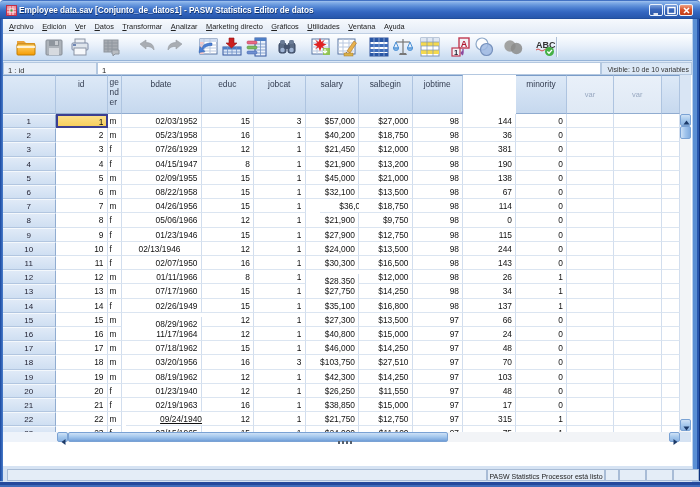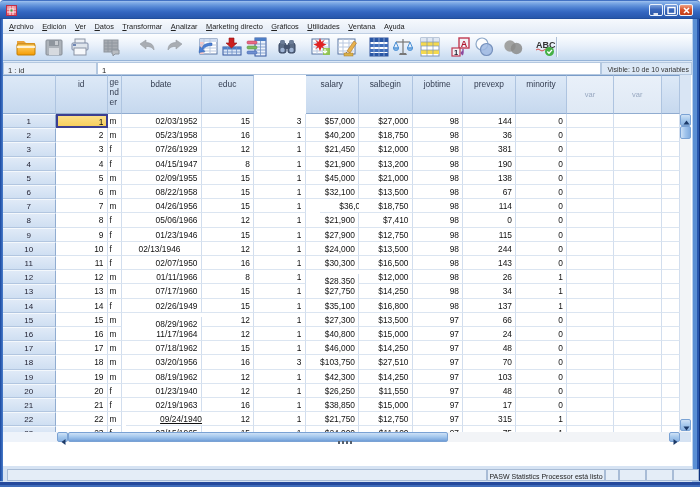--- a/index.html
+++ b/index.html
@@ -103,24 +103,24 @@
 </style></head>
 <body>
 <div id="win">
   <div id="gridclip">
       <div id="grid">
 <div class="hc" style="left:2.5px;top:75px;width:53.5px;height:39px;"></div>
 <div class="hc" style="left:56px;top:75px;width:51.5px;height:39px;">id</div>
 <div class="hc hg" style="left:107.5px;top:75px;width:14.0px;height:39px;">ge<br>nd<br>er</div>
 <div class="hc" style="left:121.5px;top:75px;width:80.0px;height:39px;">bdate</div>
 <div class="hc" style="left:201.5px;top:75px;width:52.5px;height:39px;">educ</div>
+<div class="hc" style="left:254px;top:75px;width:51.5px;height:39px;">jobcat</div>
 <div class="hc" style="left:359px;top:75px;width:53.5px;height:39px;">salbegin</div>
 <div class="hc" style="left:305.5px;top:75px;width:53.5px;height:39px;">salary</div>
 <div class="hc" style="left:412.5px;top:75px;width:50.5px;height:39px;">jobtime</div>
-<div class="hc" style="left:463px;top:75px;width:53px;height:39px;">prevexp</div>
 <div class="hc" style="left:516px;top:75px;width:51px;height:39px;">minority</div>
 <div class="hc hv" style="left:567px;top:75px;width:47px;height:39px;">var</div>
 <div class="hc hv" style="left:614px;top:75px;width:47.5px;height:39px;">var</div>
 <div class="hc" style="left:661.5px;top:75px;width:18.5px;height:39px;"></div>
 <div class="rh" style="left:2.5px;top:114.0px;width:53.5px;height:14.199999999999989px;">1</div>
 <div class="dc sel" style="left:56px;top:114.0px;width:51.5px;height:14.199999999999989px;">1</div>
 <div class="dc dl" style="left:107.5px;top:114.0px;width:14.0px;height:14.199999999999989px;">m</div>
 <div class="dc" style="left:121.5px;top:114.0px;width:80.0px;height:14.199999999999989px;">02/03/1952</div>
 <div class="dc" style="left:201.5px;top:114.0px;width:52.5px;height:14.199999999999989px;">15</div>
 <div class="dc" style="left:254px;top:114.0px;width:51.5px;height:14.199999999999989px;">3</div>
@@ -216,21 +216,21 @@
 <div class="dc" style="left:567px;top:199.2px;width:47px;height:14.199999999999989px;"></div>
 <div class="dc" style="left:614px;top:199.2px;width:47.5px;height:14.199999999999989px;"></div>
 <div class="dc" style="left:661.5px;top:199.2px;width:18.5px;height:14.199999999999989px;"></div>
 <div class="rh" style="left:2.5px;top:213.39999999999998px;width:53.5px;height:14.199999999999989px;">8</div>
 <div class="dc" style="left:56px;top:213.39999999999998px;width:51.5px;height:14.199999999999989px;">8</div>
 <div class="dc dl" style="left:107.5px;top:213.39999999999998px;width:14.0px;height:14.199999999999989px;">f</div>
 <div class="dc" style="left:121.5px;top:213.39999999999998px;width:80.0px;height:14.199999999999989px;">05/06/1966</div>
 <div class="dc" style="left:201.5px;top:213.39999999999998px;width:52.5px;height:14.199999999999989px;">12</div>
 <div class="dc" style="left:254px;top:213.39999999999998px;width:51.5px;height:14.199999999999989px;">1</div>
 <div class="dc" style="left:305.5px;top:213.39999999999998px;width:53.5px;height:14.199999999999989px;">$21,900</div>
-<div class="dc" style="left:359px;top:213.39999999999998px;width:53.5px;height:14.199999999999989px;">$7,410</div>
+<div class="dc" style="left:359px;top:213.39999999999998px;width:53.5px;height:14.199999999999989px;">$9,750</div>
 <div class="dc" style="left:412.5px;top:213.39999999999998px;width:50.5px;height:14.199999999999989px;">98</div>
 <div class="dc" style="left:463px;top:213.39999999999998px;width:53px;height:14.199999999999989px;">0</div>
 <div class="dc" style="left:516px;top:213.39999999999998px;width:51px;height:14.199999999999989px;">0</div>
 <div class="dc" style="left:567px;top:213.39999999999998px;width:47px;height:14.199999999999989px;"></div>
 <div class="dc" style="left:614px;top:213.39999999999998px;width:47.5px;height:14.199999999999989px;"></div>
 <div class="dc" style="left:661.5px;top:213.39999999999998px;width:18.5px;height:14.199999999999989px;"></div>
 <div class="rh" style="left:2.5px;top:227.6px;width:53.5px;height:14.199999999999989px;">9</div>
 <div class="dc" style="left:56px;top:227.6px;width:51.5px;height:14.199999999999989px;">9</div>
 <div class="dc dl" style="left:107.5px;top:227.6px;width:14.0px;height:14.199999999999989px;">f</div>
 <div class="dc" style="left:121.5px;top:227.6px;width:80.0px;height:14.199999999999989px;">01/23/1946</div>
@@ -445,20 +445,21 @@
 
   <div id="titlebar">
     <svg id="ticon" width="11" height="11" viewBox="0 0 11 11">
         <rect x="0" y="0" width="11" height="11" fill="#c03048"></rect>
         <rect x="1" y="1" width="9" height="9" fill="#e66a7a"></rect>
         <path d="M1 4 h9 M1 7 h9 M4 1 v9 M7 1 v9" stroke="#fff" stroke-width="0.9"></path>
         <rect x="4.5" y="4.5" width="2" height="2" fill="#3f9c40"></rect>
         <rect x="1.2" y="1.2" width="2.4" height="2.4" fill="#ef9aa6"></rect>
         <rect x="7.6" y="1.2" width="2.2" height="2.4" fill="#ef9aa6"></rect>
       </svg>
+    <div id="ttext">Employee data.sav [Conjunto_de_datos1] - PASW Statistics Editor de datos</div>
     <div class="wbtn" id="bmin">
         <svg width="14" height="12">
           <path d="M3.5 9 h4.5" stroke="#fff" stroke-width="1.7"></path>
         </svg>
       </div>
     <div class="wbtn" id="bmax">
         <svg width="14" height="12">
           <rect x="3" y="2.5" width="7" height="6" fill="none" stroke="#fff" stroke-width="1.4"></rect>
         </svg>
       </div>

